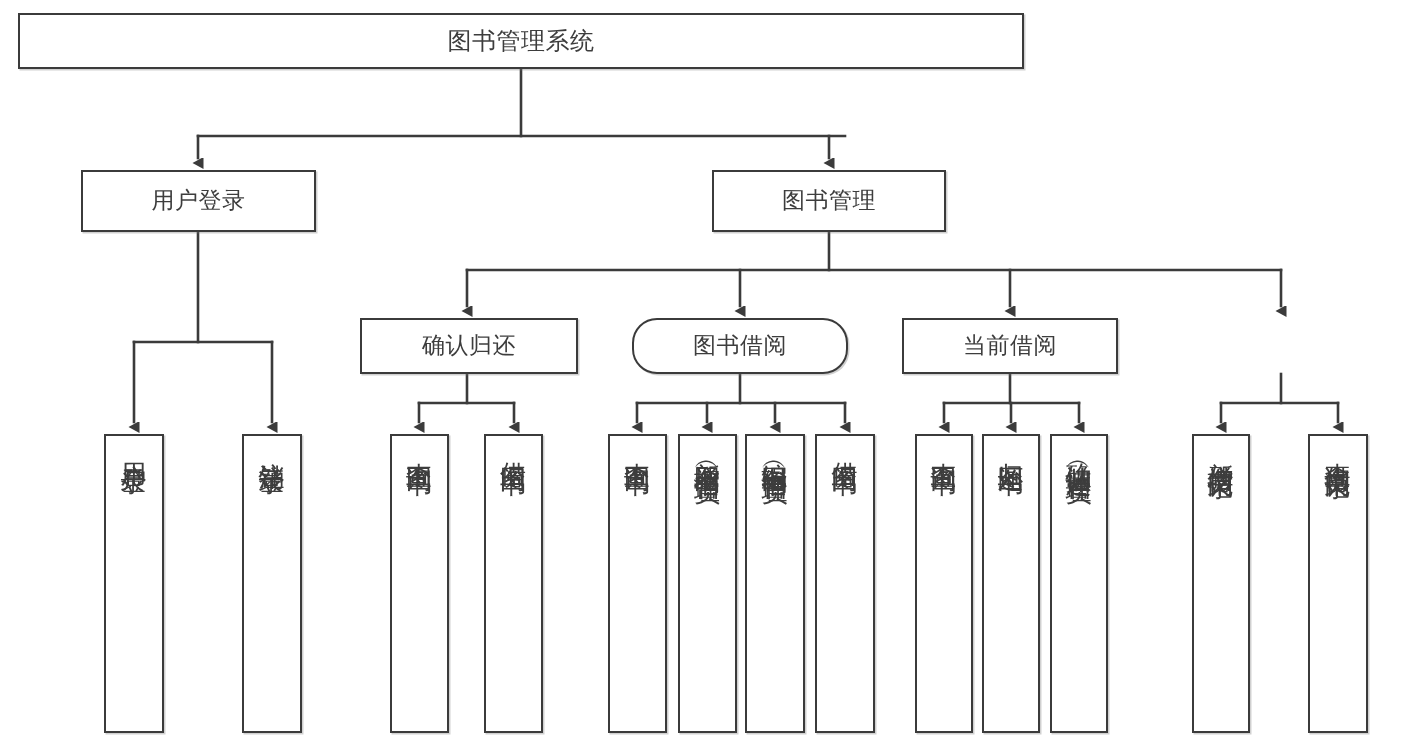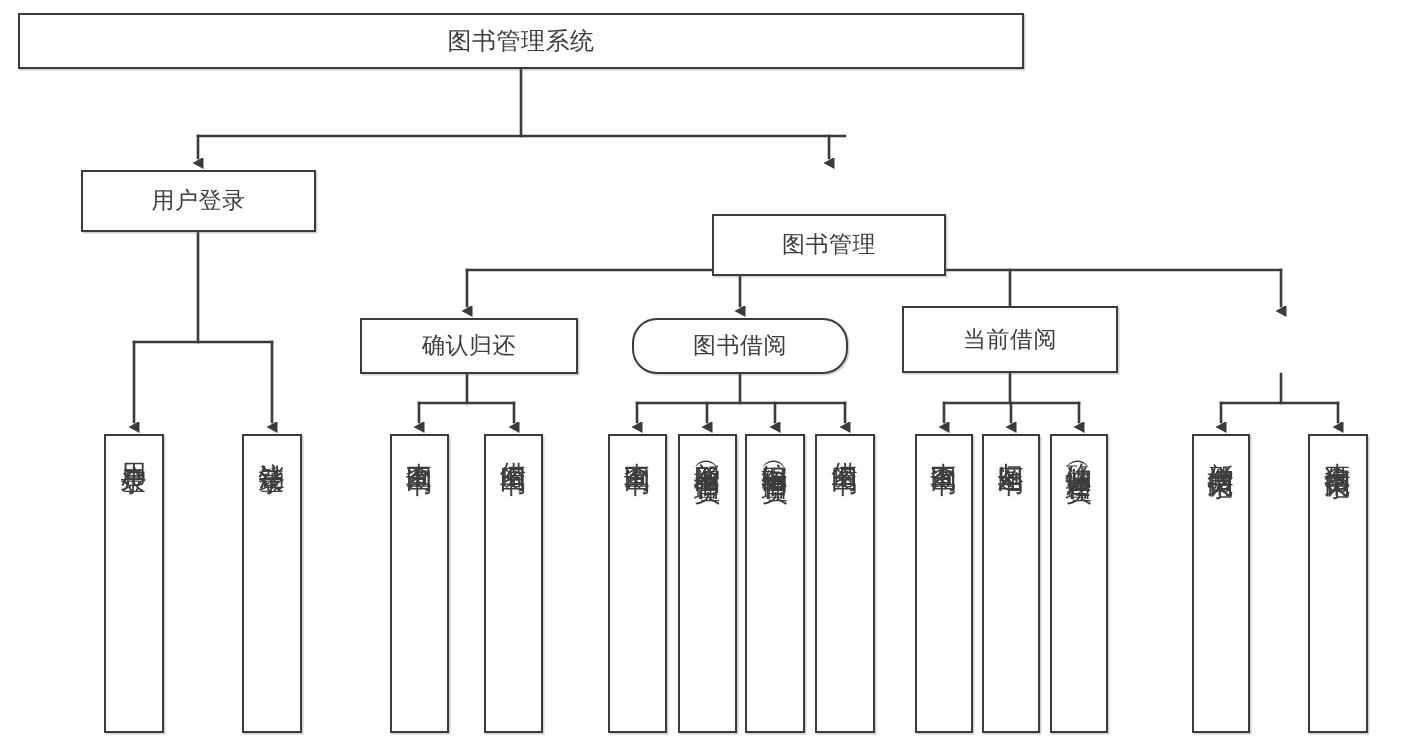--- a/index.html
+++ b/index.html
@@ -126,31 +126,31 @@
     </g>
   </svg>
 
   <div class="node h root" style="left: 18px; top: 13px; width: 1006px; height: 56px;">
     <span class="label">图书管理系统</span>
   </div>
 
   <div class="node h" style="left: 81px; top: 170px; width: 235px; height: 62px;">
     <span class="label">用户登录</span>
   </div>
-  <div class="node h" style="left: 712px; top: 170px; width: 234px; height: 62px; margin-top: 44px;">
+  <div class="node h" style="left: 712px; top: 170px; width: 234px; height: 62px;">
     <span class="label">图书管理</span>
   </div>
 
   <div class="node h" style="left: 360px; top: 318px; width: 218px; height: 56px;">
     <span class="label">确认归还</span>
   </div>
   <div class="node h" style="left: 632px; top: 318px; width: 216px; height: 56px; border-radius: 25px;">
     <span class="label">图书借阅</span>
   </div>
-  <div class="node h" style="left: 902px; top: 306px; width: 216px; height: 67px;">
+  <div class="node h" style="left: 902px; top: 318px; width: 216px; height: 56px;">
     <span class="label">当前借阅</span>
   </div>
 
   <div class="node v" style="left: 104px; top: 434px; width: 60px; height: 299px;">
     <span class="label">用户登录</span>
   </div>
   <div class="node v" style="left: 242px; top: 434px; width: 60px; height: 299px;">
     <span class="label">注销登录</span>
   </div>
   <div class="node v" style="left: 390px; top: 434px; width: 59px; height: 299px;">

